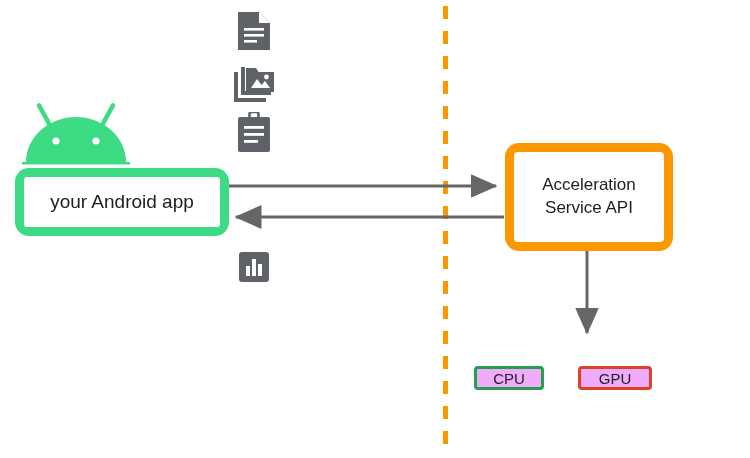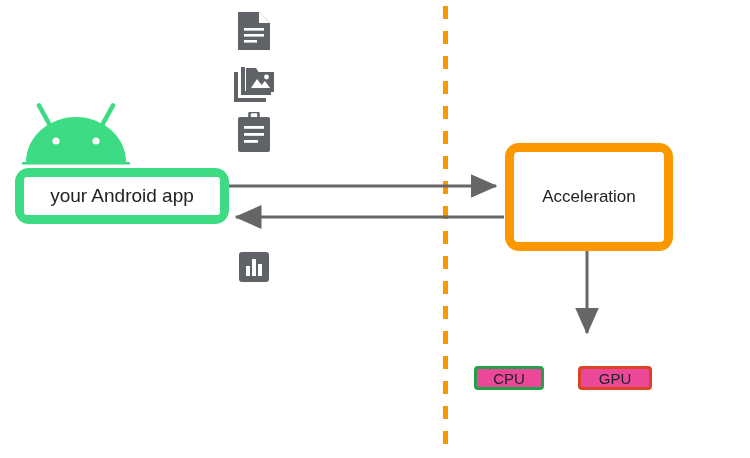--- a/index.html
+++ b/index.html
@@ -26,21 +26,21 @@
     width: 108px;
     height: 76px;
   }
 
   
   .app-box {
     position: absolute;
     left: 15px;
     top: 168px;
     width: 214px;
-    height: 56px;
+    height: 68px;
     background: #3DDC84;
     border-radius: 14px;
     box-sizing: border-box;
     padding: 9px;
   }
   .app-box-inner {
     width: 100%;
     height: 100%;
     background: #ffffff;
     border-radius: 3px;
@@ -106,21 +106,21 @@
   .icon-chart    { position: absolute; left: 239px; top: 252px; width: 30px; height: 30px; }
 
   
   .arrow-svg { position: absolute; left: 0; top: 0; width: 750px; height: 458px; pointer-events: none; }
 
   
   .chip {
     position: absolute;
     height: 24px;
     box-sizing: border-box;
-    background: #ec4899;
+    background: #f0abfc;
     border-radius: 4px;
     display: flex;
     align-items: center;
     justify-content: center;
     font-size: 15px;
     color: #202124;
   }
   .chip-cpu { left: 474px; top: 366px; width: 70px; border: 3px solid #22A04A; }
   .chip-gpu { left: 578px; top: 366px; width: 74px; border: 3px solid #DB4327; }
 </style>
@@ -187,20 +187,21 @@
       <rect x="13" y="7" width="4" height="17" fill="#ffffff"></rect>
       <rect x="19" y="12" width="4" height="12" fill="#ffffff"></rect>
     </svg>
   </div>
 
   <div class="divider"></div>
 
   <div class="api-box">
     <div class="api-box-inner">
       <span class="api-box-label">Acceleration</span>
+      <span class="api-box-label">Service API</span>
     </div>
   </div>
 
   <svg class="arrow-svg" viewBox="0 0 750 458">
     <defs>
       <marker id="arrow-right" markerWidth="9" markerHeight="8" refX="8.5" refY="4" orient="auto" markerUnits="strokeWidth">
         <path d="M0,0 L9,4 L0,8 z" fill="#666666"></path>
       </marker>
       <marker id="arrow-left" markerWidth="9" markerHeight="8" refX="8.5" refY="4" orient="auto" markerUnits="strokeWidth">
         <path d="M0,0 L9,4 L0,8 z" fill="#666666"></path>

